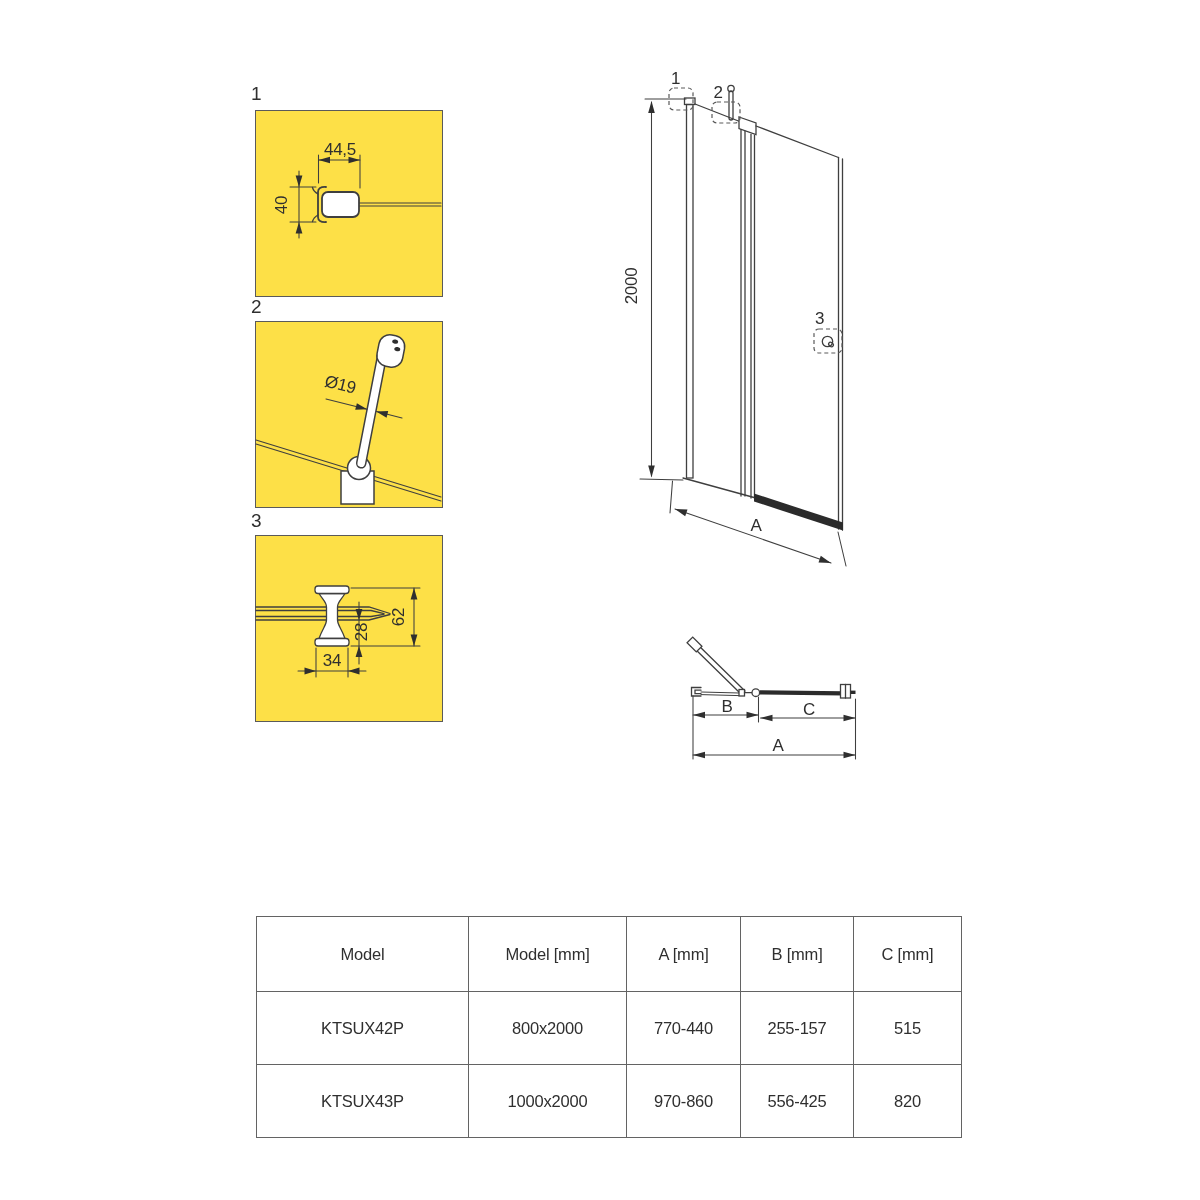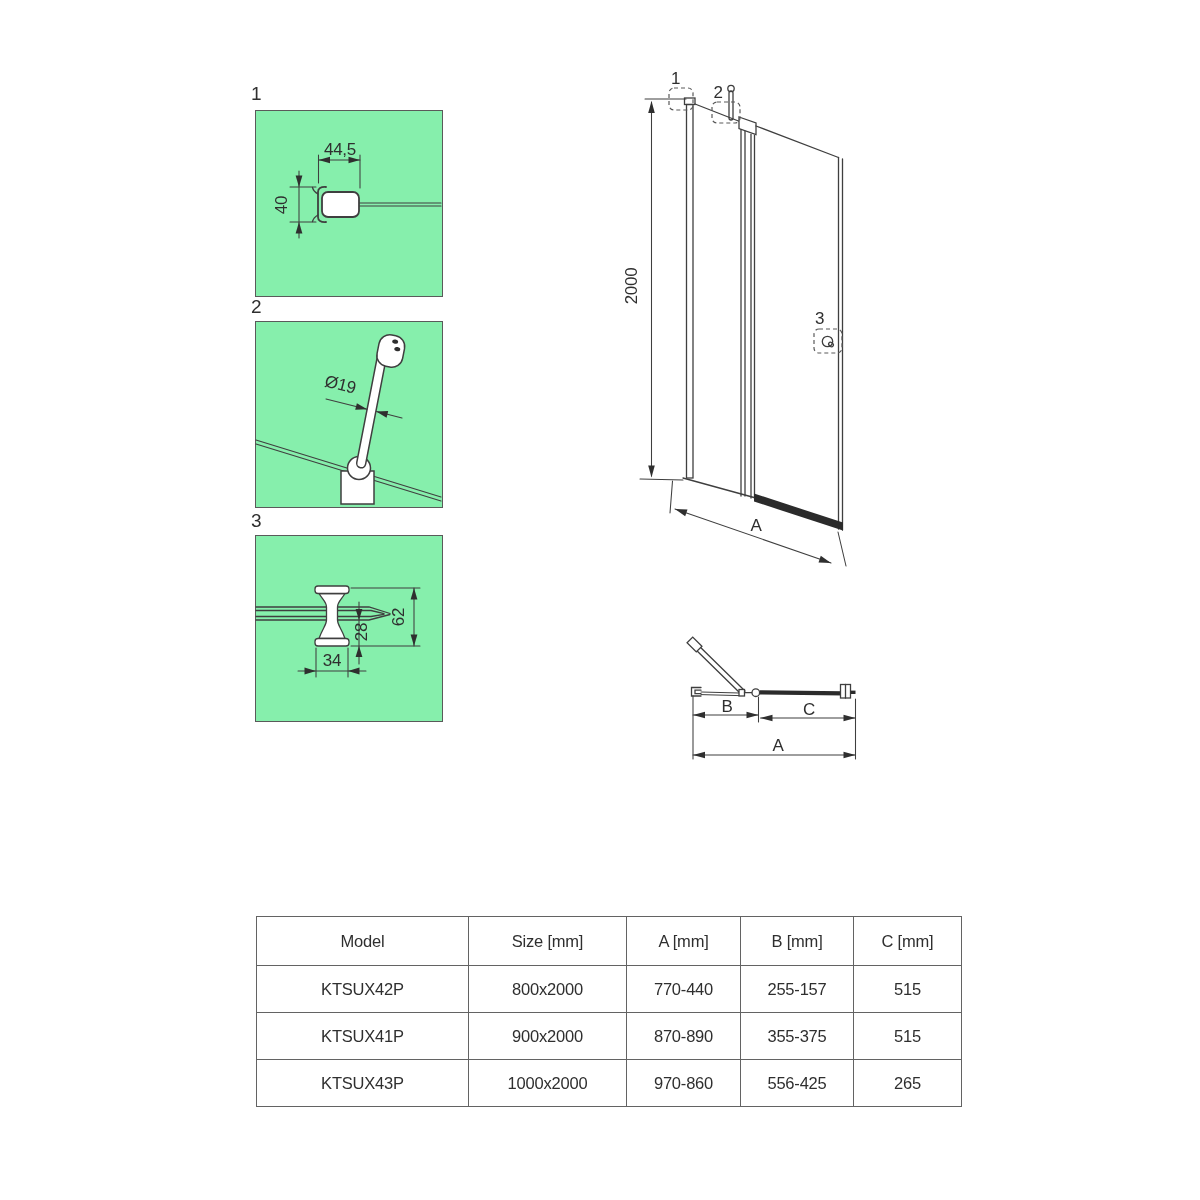--- a/index.html
+++ b/index.html
@@ -4,40 +4,40 @@
 <style>
   html,body{margin:0;padding:0;background:#ffffff;}
   .sheet{
     position:relative;width:1200px;height:1200px;background:#fff;
     font-family:"Liberation Sans",sans-serif;color:#2f2f2f;overflow:hidden;
   }
   .detail-label{
     position:absolute;font-size:19px;line-height:22px;color:#2f2f2f;letter-spacing:-.3px;
   }
   .detail-box{
-    position:absolute;width:188px;height:187px;border:1.5px solid #5a5a5a;background:#86efac;box-sizing:border-box;
+    position:absolute;width:188px;height:187px;border:1.5px solid #5a5a5a;background:#fde047;box-sizing:border-box;
   }
   .detail-box svg{display:block;}
   svg{position:absolute;overflow:visible;}
   svg text{
     font-family:"Liberation Sans",sans-serif;fill:#2f2f2f;font-size:17px;letter-spacing:-.3px;
   }
   .ln{stroke:#3f3f3f;fill:none;stroke-width:1.3;stroke-linecap:round;}
   .dim{stroke:#3f3f3f;fill:none;stroke-width:1.05;stroke-linecap:round;}
   .arr{fill:#2f2f2f;stroke:none;}
   .dash{stroke:#5a5a5a;fill:none;stroke-width:1.2;stroke-dasharray:4 3;}
   .darkfill{fill:#2b2b2b;stroke:none;}
   table.spec{
     position:absolute;left:256px;top:916px;width:705px;
     border-collapse:collapse;table-layout:fixed;
     font-size:16.5px;color:#2f2f2f;letter-spacing:-.2px;
   }
   table.spec th,table.spec td{
     border:1.4px solid #636363;text-align:center;vertical-align:middle;
-    font-weight:400;padding:3px;background:#fff;
+    font-weight:400;padding:16px;background:#fff;
   }
   table.spec th{height:42px;}
   table.spec td{height:40px;}
 </style>
 </head>
 <body>
 
 <div class="sheet">
 
   <div class="detail-label" style="left:251px;top:83px">1</div>
@@ -212,44 +212,37 @@
     <colgroup>
       <col style="width:212px">
         <col style="width:158px">
         <col style="width:114px">
       <col style="width:113px">
         <col style="width:108px">
     </colgroup>
     <thead>
       <tr>
         <th>Model</th>
-        <th>Size [mm]</th>
+        <th>Model [mm]</th>
         <th>A [mm]</th>
         <th>B [mm]</th>
         <th>C [mm]</th>
       </tr>
     </thead>
     <tbody>
       <tr>
         <td>KTSUX42P</td>
         <td>800x2000</td>
         <td>770-440</td>
         <td>255-157</td>
         <td>515</td>
       </tr>
       <tr>
-        <td>KTSUX41P</td>
-        <td>900x2000</td>
-        <td>870-890</td>
-        <td>355-375</td>
-        <td>515</td>
-      </tr>
-      <tr>
         <td>KTSUX43P</td>
         <td>1000x2000</td>
         <td>970-860</td>
         <td>556-425</td>
-        <td>265</td>
+        <td>820</td>
       </tr>
     </tbody>
   </table>
 
 </div>
 
 </body></html>

